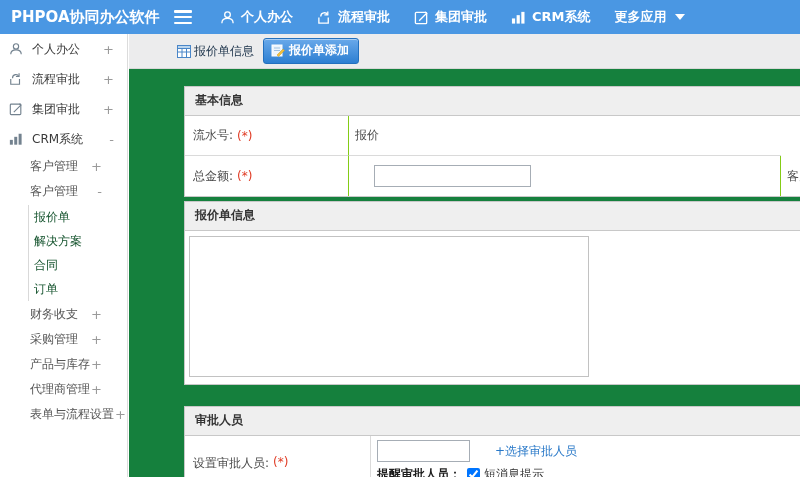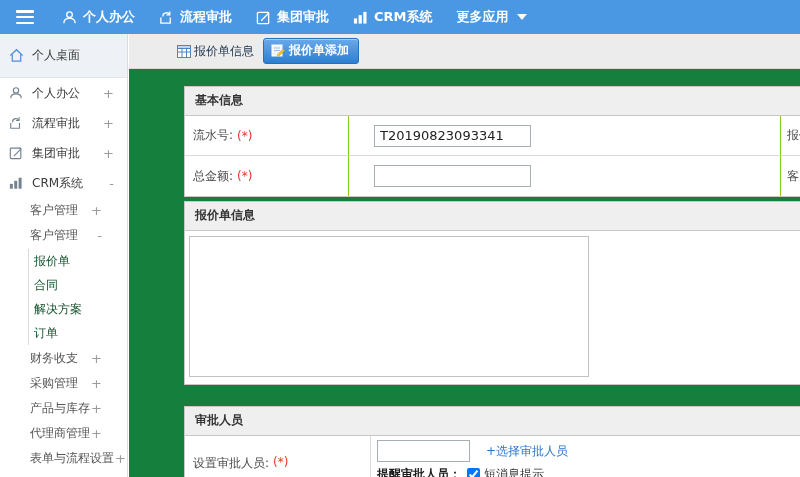--- a/index.html
+++ b/index.html
@@ -73,31 +73,32 @@
   .textarea-cell { padding:5px 0 5px 4px; }
   .remark-textarea { width:400px; height:141px; border:1px solid #c2c2c2; resize:none;
     font-family:inherit; font-size:12px; outline:none; }
 
   .panel-approver { margin-top:21px; height:80px; }
   .row-approver { grid-template-columns:186px 1fr; min-height:96px; }
   .approver-label-cell { align-items:flex-start; padding-top:19px; border-right:1px solid #dadada; }
   .approver-field-cell { display:block; padding:4px 0 0 6px; font-size:12px; color:#333; }
   .choose-line { display:flex; align-items:center; }
   .input-approver { width:93px; }
-  .choose-link { color:#2878c8; margin-left:16px; font-size:12px; text-decoration:none; cursor:pointer; }
+  .choose-link { color:#2878c8; margin-left:25px; font-size:12px; text-decoration:none; cursor:pointer; }
   .remind-line { margin-top:4px; display:flex; align-items:center; }
   .remind-label { font-weight:bold; color:#1d1d1d; }
   .sms-checkbox { width:13px; height:13px; margin:0 4px 0 6px; }
 </style>
 </head>
 <body>
 
 <div class="page">
 
   <div class="topbar">
+    <div class="logo">PHPOA协同办公软件</div>
     <div class="hamburger">
         <span></span>
         <span></span>
         <span></span>
       </div>
     <div class="topnav">
       <div class="topnav-item">
         <svg width="15" height="15" viewBox="0 0 16 16" fill="none" stroke="#fff" stroke-width="1.4">
             <circle cx="8" cy="5" r="3"></circle>
             <path d="M2 14c0-3.4 2.7-5 6-5s6 1.6 6 5"></path>
@@ -128,29 +129,20 @@
         <span>CRM系统</span>
       </div>
       <div class="topnav-item">
         <span>更多应用</span>
         <span class="caret-down"></span>
       </div>
     </div>
   </div>
 
   <div class="sidebar">
-    <div class="side-item side-desktop">
-      <span class="sicon">
-        <svg width="15" height="15" viewBox="0 0 16 16" fill="none" stroke="currentColor" stroke-width="1.3">
-            <path d="M1.5 8 8 1.8 14.5 8"></path>
-            <path d="M3.5 7v7h9V7"></path>
-          </svg>
-      </span>
-      <span>个人桌面</span>
-    </div>
     <div class="side-item lvl0">
       <span class="sicon">
         <svg width="14" height="14" viewBox="0 0 16 16" fill="none" stroke="currentColor" stroke-width="1.3">
             <circle cx="8" cy="5" r="3"></circle>
             <path d="M2 14c0-3.4 2.7-5 6-5s6 1.6 6 5"></path>
           </svg>
       </span>
       <span>个人办公</span>
       <span class="expand">+</span>
     </div>
@@ -192,24 +184,24 @@
     </div>
     <div class="side-item lvl1">
       <span>客户管理</span>
       <span class="expand">-</span>
     </div>
     <div class="tree">
       <div class="side-item lvl2">
         <span>报价单</span>
       </div>
       <div class="side-item lvl2">
+        <span>解决方案</span>
+      </div>
+      <div class="side-item lvl2">
         <span>合同</span>
-      </div>
-      <div class="side-item lvl2">
-        <span>解决方案</span>
       </div>
       <div class="side-item lvl2">
         <span>订单</span>
       </div>
     </div>
     <div class="side-item lvl1">
       <span>财务收支</span>
       <span class="expand">+</span>
     </div>
     <div class="side-item lvl1">
@@ -254,23 +246,20 @@
     </div>
 
     <div class="form-wrap">
 
       <div class="panel">
         <div class="panel-header">基本信息</div>
         <div class="row row-basic">
           <div class="cell cell-divider">
             <span>流水号:</span>
             <span class="req">(*)</span>
-          </div>
-          <div class="cell cell-divider">
-            <input class="txt-input input-serial" type="text" value="T20190823093341" style="">
           </div>
           <div class="cell side-label">
             <span>报价</span>
           </div>
         </div>
         <div class="row row-basic">
           <div class="cell cell-divider">
             <span>总金额:</span>
             <span class="req">(*)</span>
           </div>

